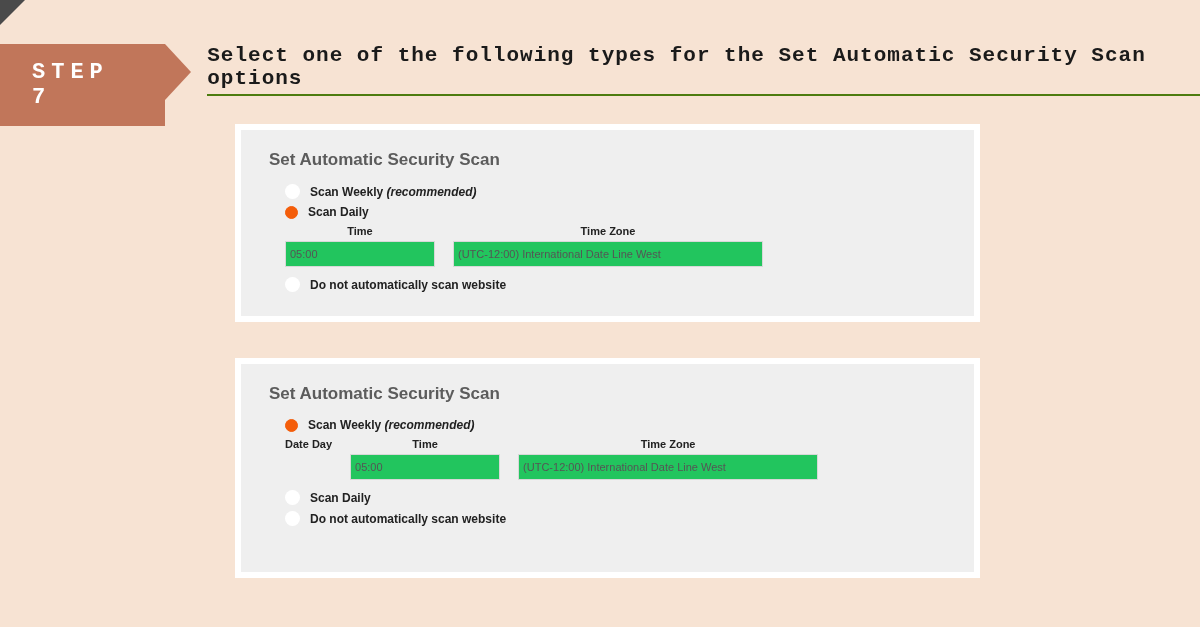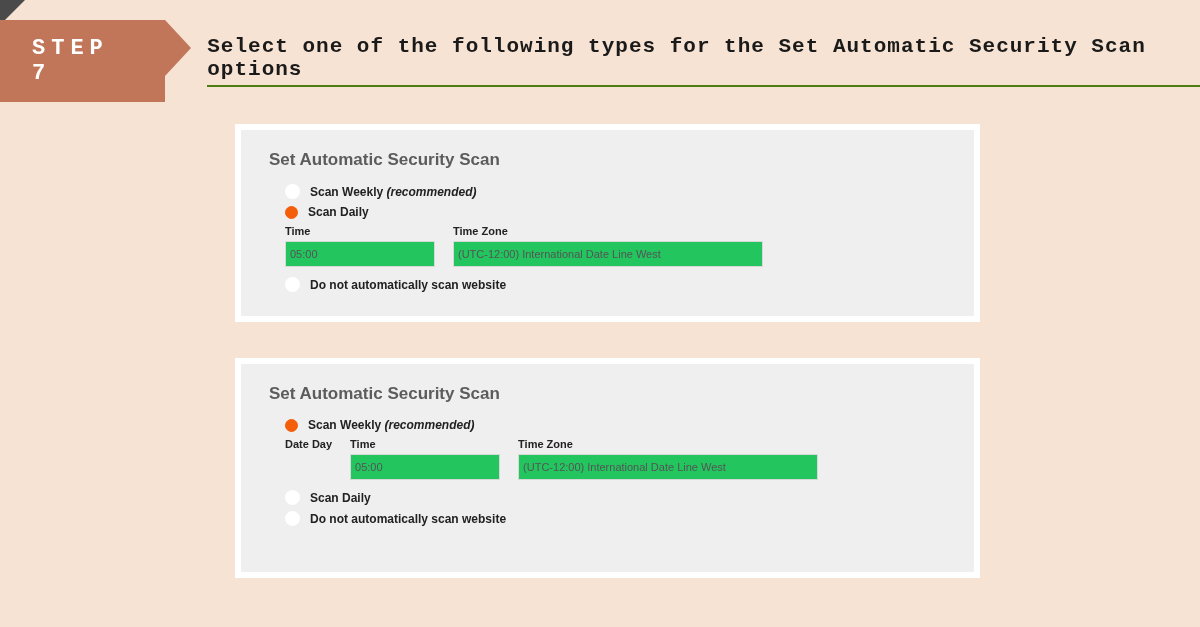--- a/index.html
+++ b/index.html
@@ -18,24 +18,24 @@
       left: 0;
       width: 0;
       height: 0;
       border-style: solid;
       border-width: 25px 25px 0 0;
       border-color: #4a4a4a transparent transparent transparent;
     }
 
     .step-header {
       position: absolute;
-      top: 20px;
+      top: 44px;
       left: 0;
       display: flex;
-      align-items: center;
+      align-items: flex-start;
     }
 
     .step-badge {
       background: #c1765a;
       color: #fff;
       padding: 16px 24px 16px 32px;
       font-family: "Courier New", monospace;
       font-size: 22px;
       font-weight: bold;
       letter-spacing: 6px;
@@ -117,21 +117,21 @@
       width: 13px;
       height: 13px;
       border: 1px solid #f45d0a;
     }
 
     .fields-row {
       display: flex;
       gap: 18px;
       margin: 6px 0 10px;
     }
-    .field { display: flex; flex-direction: column; gap: 4px; }
+    .field { display: flex; flex-direction: column; gap: 4px; align-items: center; }
     .field-label { font-size: 11px; font-weight: bold; color: #222; }
     .field-input {
       background: #22c55e;
       border: 1px solid #d8d8d8;
       padding: 6px 4px;
       font-size: 11px;
       color: #555;
       height: 26px;
     }
     .w-time { width: 150px; }

